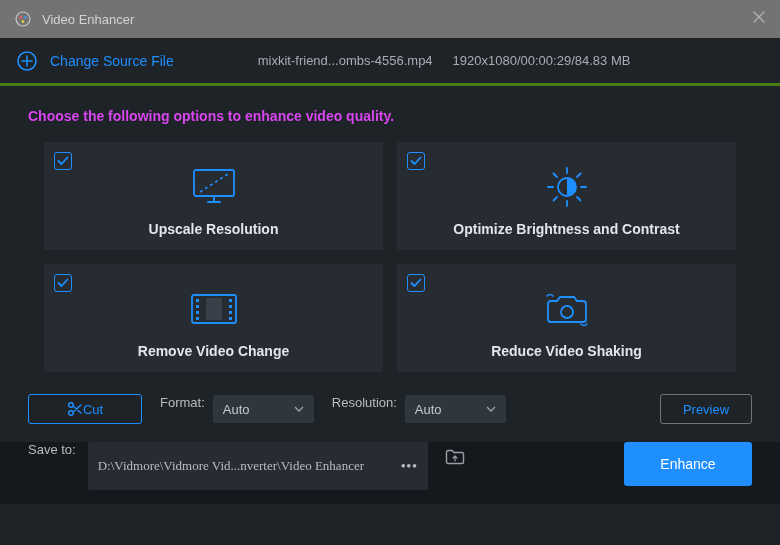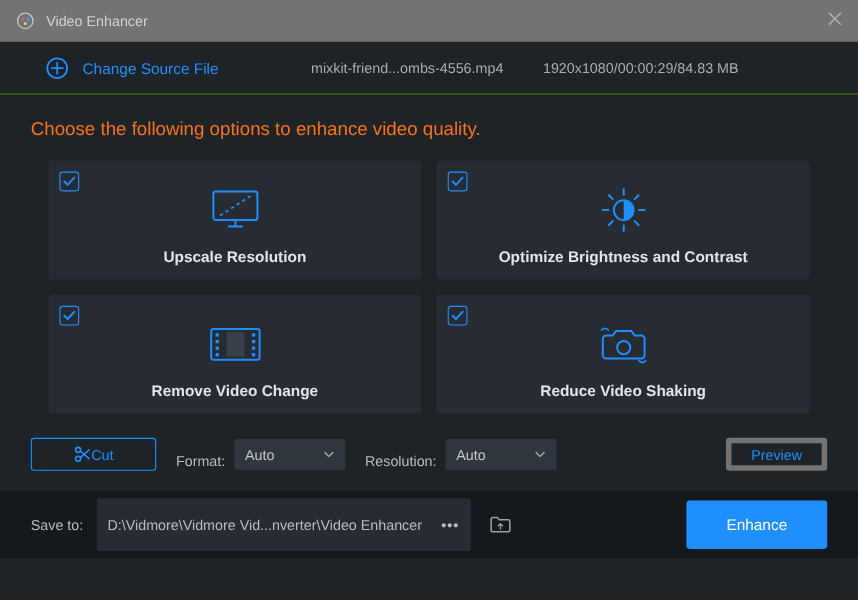--- a/index.html
+++ b/index.html
@@ -22,46 +22,47 @@
   width: 18px; height: 18px;
   margin-right: 10px;
 }
 .titlebar .title { font-size: 13px; color: #d0d3d7; flex: 1; }
 .titlebar .close { cursor: pointer; }
 
 .source-row {
   height: 48px;
   display: flex;
   align-items: center;
-  padding: 0 41px;
-  border-bottom: 1px solid #4d7c0f;
+  padding: 0 16px;
+  border-bottom: 3px solid #4d7c0f;
 }
 .source-row .change {
   display: flex;
   align-items: center;
   color: #1f8fff;
   font-size: 14px;
   cursor: pointer;
 }
 .source-row .change svg { margin-right: 12px; }
 .source-row .filename {
   margin-left: 84px;
   font-size: 13px;
   color: #a9adb3;
 }
 .source-row .meta {
-  margin-left: 36px;
+  margin-left: 20px;
   font-size: 13px;
   color: #a9adb3;
 }
 
 .instruction {
   padding: 22px 28px 18px;
-  font-size: 17px;
-  color: #f97316;
+  font-size: 14px;
+  color: #d946ef;
+  font-weight: bold;
 }
 
 .options-grid {
   display: grid;
   grid-template-columns: 1fr 1fr;
   grid-template-rows: 1fr 1fr;
   gap: 14px;
   padding: 0 44px;
 }
 .option-card {
@@ -113,68 +114,69 @@
   border: 1px solid #1f8fff;
   border-radius: 3px;
   background: transparent;
   display: flex;
   align-items: center;
   justify-content: center;
   color: #1f8fff;
   font-size: 13px;
   cursor: pointer;
 }
-.field-group { display: flex; align-items: flex-end; gap: 8px; }
+.field-group { display: flex; align-items: flex-start; gap: 8px; }
 .field-group .lbl { font-size: 13px; color: #b8bcc1; }
 .select {
   width: 101px;
   height: 28px;
   background: #30363e;
   border: none;
   border-radius: 2px;
   display: flex;
   align-items: center;
   justify-content: space-between;
   padding: 0 10px;
   font-size: 13px;
   color: #c5c8cc;
   cursor: pointer;
 }
 .preview-btn {
   margin-left: auto;
   width: 92px;
   height: 30px;
-  border: 5px solid #737373;
+  border: 1px solid #737373;
   border-radius: 3px;
   background: transparent;
   color: #1f8fff;
   font-size: 13px;
   cursor: pointer;
 }
 
 .footer {
   height: 62px;
   background: #15191e;
   display: flex;
-  align-items: center;
+  align-items: flex-start;
   padding: 0 28px;
   gap: 12px;
 }
 .footer .saveto-lbl { font-size: 13px; color: #b8bcc1; }
 .path-box {
   flex: 0 0 340px;
   height: 48px;
   background: #272c33;
   border-radius: 2px;
   display: flex;
   align-items: center;
   padding: 0 10px;
   font-size: 13px;
   color: #b8bcc1;
   justify-content: space-between;
+  font-family: Liberation Serif, serif;
 }
 .path-box .dots { cursor: pointer; letter-spacing: 1px; font-weight: 700; }
 .folder-btn {
   width: 30px; height: 30px;
   display: flex; align-items: center; justify-content: center;
   cursor: pointer;
 }
 .enhance-btn {
   margin-left: auto;
   width: 128px;

